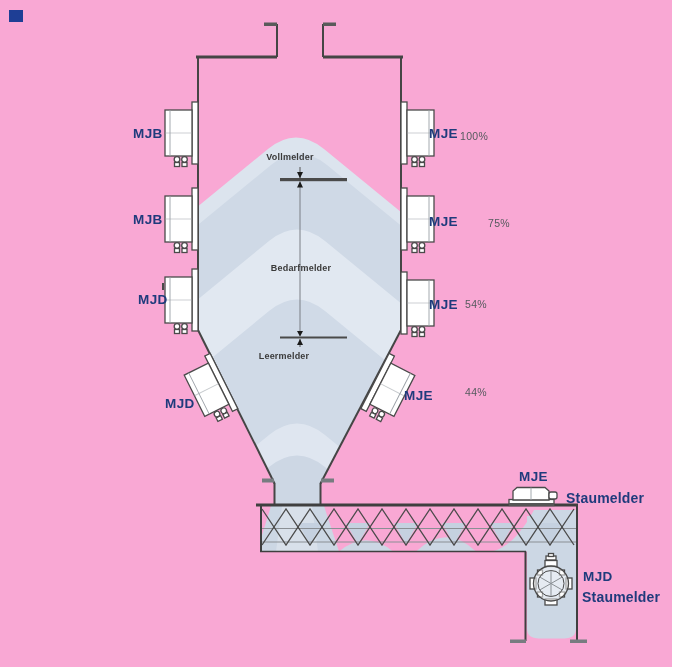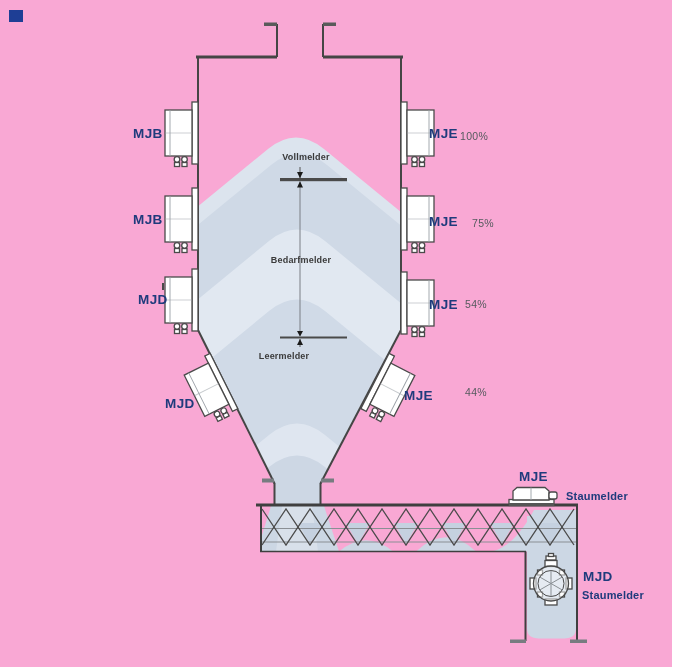--- a/index.html
+++ b/index.html
@@ -2,21 +2,21 @@
 <html><head>
 <meta charset="utf-8">
 <style>
   html,body{margin:0;padding:0;background:#fff;}
   .canvas{position:relative;width:672px;height:667px;background:#f9a8d4;overflow:hidden;
           font-family:"Liberation Sans",sans-serif;}
   .canvas svg{position:absolute;left:0;top:0;}
   .corner{position:absolute;left:9px;top:10px;width:14px;height:12px;background:#1e3e95;}
   .lbl{position:absolute;white-space:nowrap;line-height:1;}
   .navy{color:#1f3b7c;font-weight:bold;font-size:13.5px;letter-spacing:.4px;}
-  .navy.sm{font-size:11px;letter-spacing:.2px;}
+  .navy.sm{font-size:14px;letter-spacing:.2px;}
   .pct{color:#555a5e;font-weight:normal;font-size:10.5px;letter-spacing:.3px;}
   .ann{color:#3a3a3a;font-weight:bold;font-size:9px;letter-spacing:.2px;}
   .ann.ctr{text-align:center;}
   .mjd-tick{position:absolute;left:162px;top:283px;width:2px;height:7px;background:#4a4a4a;}
   .sens{fill:#ffffff;stroke:#4a4a4a;stroke-width:1.3;}
   .thin{stroke:#9aa0a6;stroke-width:.9;}
 </style>
 </head>
 <body>
 
@@ -160,28 +160,28 @@
 
   <div class="lbl navy" style="left:133px;top:127px">MJB</div>
   <div class="lbl navy" style="left:133px;top:213px">MJB</div>
   <div class="lbl navy" style="left:138px;top:293px">MJD</div>
   <div class="mjd-tick"></div>
   <div class="lbl navy" style="left:165px;top:397px">MJD</div>
 
   <div class="lbl navy" style="left:429px;top:127px">MJE</div>
   <div class="lbl pct" style="left:460px;top:131px">100%</div>
   <div class="lbl navy" style="left:429px;top:215px">MJE</div>
-  <div class="lbl pct" style="left:472px;top:218px">75%</div>
+  <div class="lbl pct" style="left:488px;top:218px">75%</div>
   <div class="lbl navy" style="left:429px;top:298px">MJE</div>
   <div class="lbl pct" style="left:465px;top:299px">54%</div>
   <div class="lbl navy" style="left:404px;top:389px">MJE</div>
   <div class="lbl pct" style="left:465px;top:387px">44%</div>
 
-  <div class="lbl ann ctr" style="left:276px;top:153px;width:60px">Vollmelder</div>
-  <div class="lbl ann ctr" style="left:266px;top:256px;width:70px">Bedarfmelder</div>
+  <div class="lbl ann ctr" style="left:260px;top:153px;width:60px">Vollmelder</div>
+  <div class="lbl ann ctr" style="left:266px;top:264px;width:70px">Bedarfmelder</div>
   <div class="lbl ann ctr" style="left:254px;top:352px;width:60px">Leermelder</div>
 
   <div class="lbl navy" style="left:519px;top:470px">MJE</div>
   <div class="lbl navy sm" style="left:566px;top:491px">Staumelder</div>
 
   <div class="lbl navy" style="left:583px;top:570px">MJD</div>
   <div class="lbl navy sm" style="left:582px;top:590px">Staumelder</div>
 
 </div>
 

